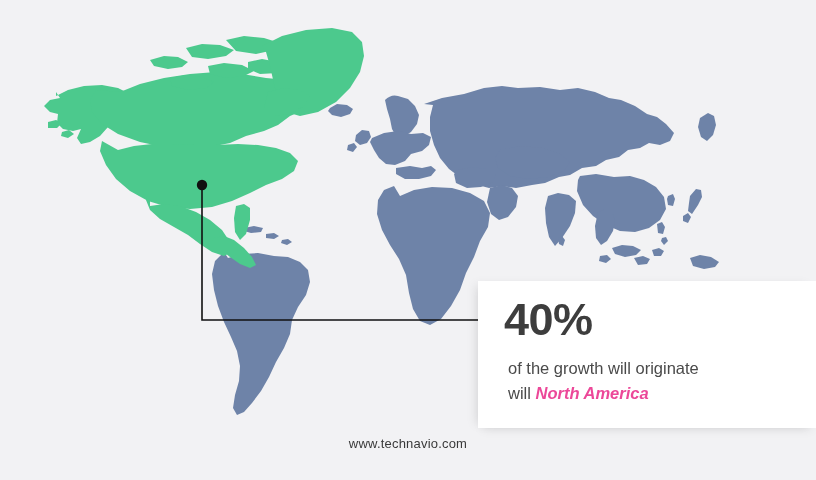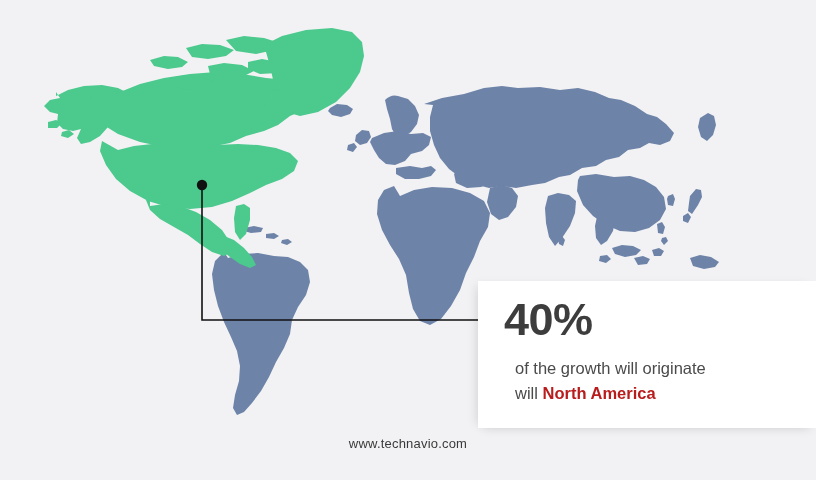--- a/index.html
+++ b/index.html
@@ -66,26 +66,27 @@
     font-weight: bold;
     color: #3d3d3d;
     letter-spacing: -0.5px;
     line-height: 1;
     margin: 0 0 14px 0;
   }
   .callout-text {
     font-size: 16.5px;
     color: #4a4a4a;
     line-height: 1.52;
-    margin: 11px;
+    margin: 4px;
     max-width: 290px;
   }
   .callout-text .em {
     font-weight: bold;
-    color: #b91c1c;
+    color: #ec4899;
+    font-style: italic;
   }
 
   
   .footer {
     position: absolute;
     left: 0;
     top: 436px;
     width: 816px;
     text-align: center;
     font-size: 13px;

